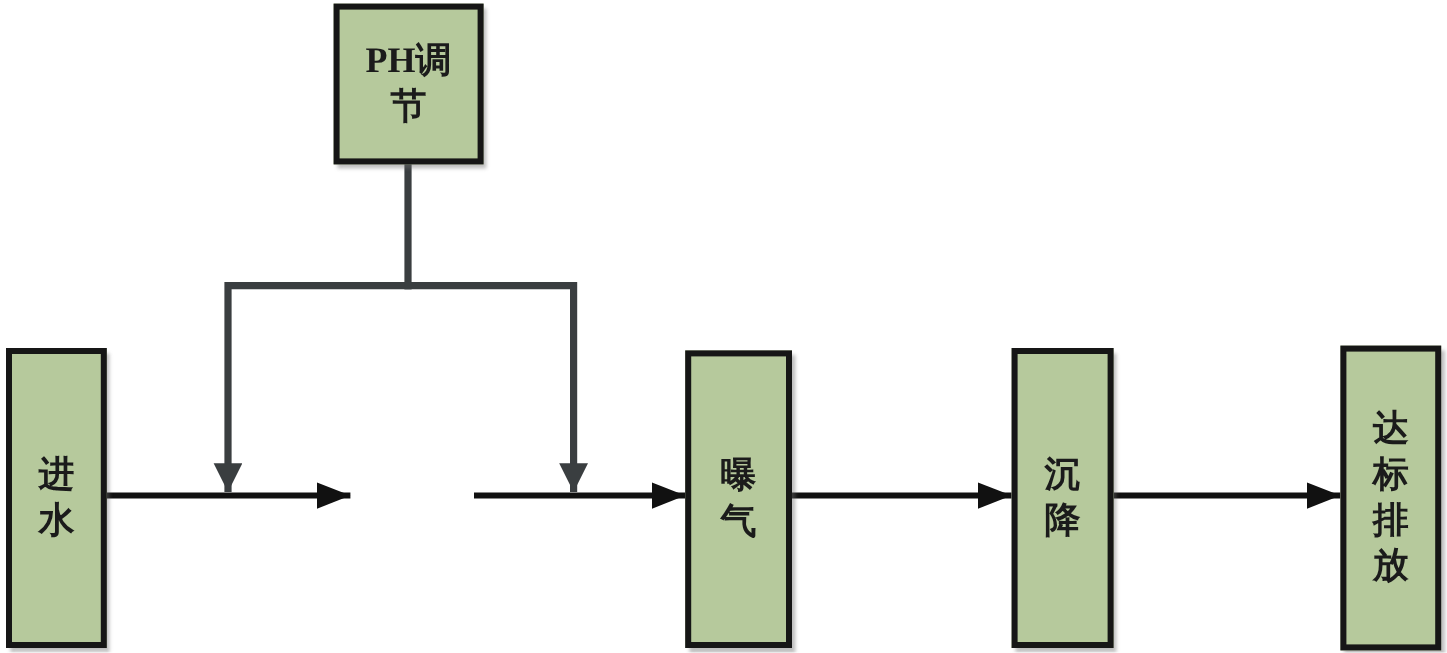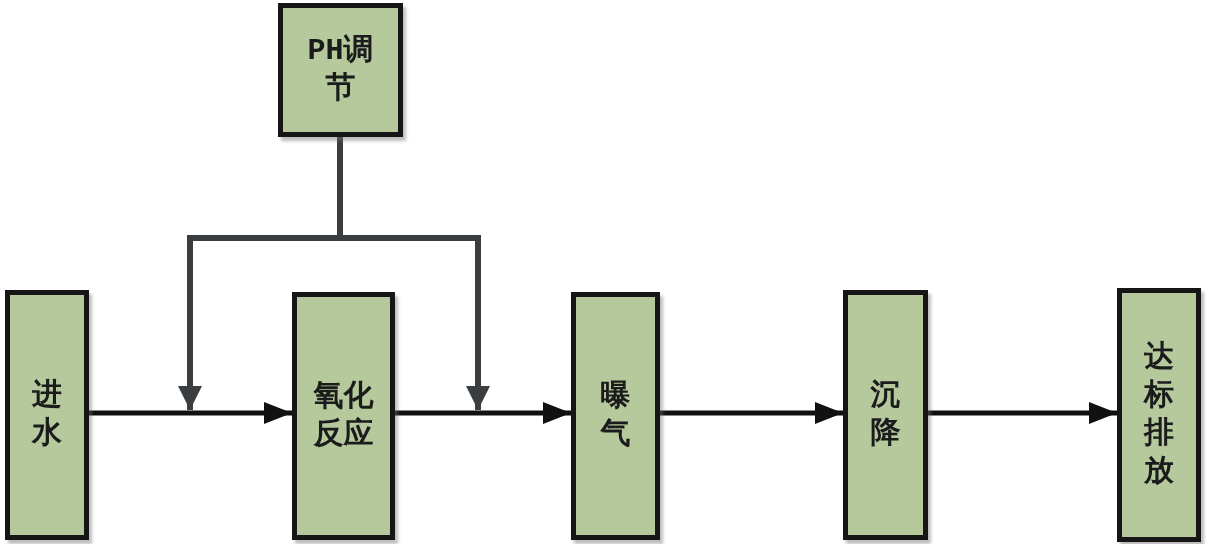--- a/index.html
+++ b/index.html
@@ -10,21 +10,21 @@
     --text: #1b1b1b;
     --background: #ffffff;
   }
   * { margin: 0; padding: 0; box-sizing: border-box; }
   html, body { background: var(--background); }
   .canvas {
     position: relative;
     width: 1206px;
     height: 544px;
     background: var(--background);
-    font-family: Liberation Mono, monospace;
+    font-family: Liberation Serif, serif;
     overflow: hidden;
   }
   .connectors {
     position: absolute;
     left: 0; top: 0;
     width: 1206px; height: 544px;
   }
   .flow {
     stroke: var(--flow-line);
     stroke-width: 5;
@@ -88,24 +88,20 @@
   <div class="node node-ph">
     <span>PH调
 节</span>
   </div>
 
   <div class="node node-inflow">
     <span>进
 水</span>
   </div>
 
-  <div class="node node-oxidation">
-    <span>氧化
-反应</span>
-  </div>
 
   <div class="node node-aeration">
     <span>曝
 气</span>
   </div>
 
   <div class="node node-settling">
     <span>沉
 降</span>
   </div>

